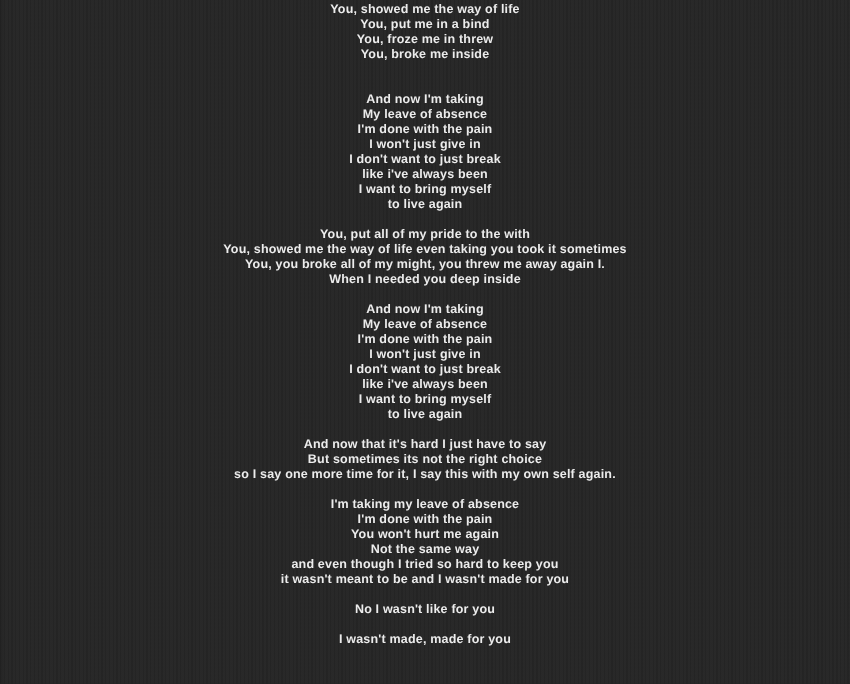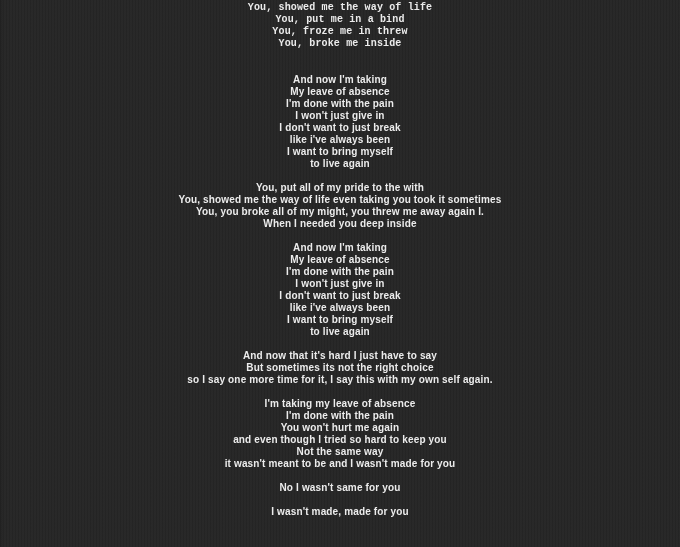--- a/index.html
+++ b/index.html
@@ -24,21 +24,21 @@
     padding-top: 2px;
     text-align: center;
     font-family: "Liberation Sans", "DejaVu Sans", sans-serif;
     font-weight: 700;
     font-size: 10px;
     line-height: 12px;
     letter-spacing: 0.15px;
     color: #ececec;
   }
   .stanza { margin: 0 0 12px 0; }
-  .stanza.gap-large { margin-bottom: 24px; font-family: Liberation Mono, monospace; }
+  .stanza.gap-large { margin-bottom: 24px; }
   .line { margin: 0; padding: 0; white-space: nowrap; }
 </style>
 </head>
 <body style="background-color: rgb(38, 38, 38);">
 
 <div class="lyrics" id="lyrics-root" style="color: rgb(236, 236, 236);">
     <div class="stanza gap-large">
       <p class="line">You, showed me the way of life</p>
       <p class="line">You, put me in a bind</p>
       <p class="line">You, froze me in threw</p>
@@ -72,23 +72,23 @@
     </div>
     <div class="stanza">
       <p class="line">And now that it's hard I just have to say</p>
       <p class="line">But sometimes its not the right choice</p>
       <p class="line">so I say one more time for it, I say this with my own self again.</p>
     </div>
     <div class="stanza">
       <p class="line">I'm taking my leave of absence</p>
       <p class="line">I'm done with the pain</p>
       <p class="line">You won't hurt me again</p>
+      <p class="line">Not the same way</p>
       <p class="line">and even though I tried so hard to keep you</p>
-      <p class="line">Not the same way</p>
       <p class="line">it wasn't meant to be and I wasn't made for you</p>
     </div>
     <div class="stanza">
-      <p class="line">No I wasn't same for you</p>
+      <p class="line">No I wasn't like for you</p>
     </div>
     <div class="stanza">
       <p class="line">I wasn't made, made for you</p>
     </div>
   </div>
 
 </body></html>

